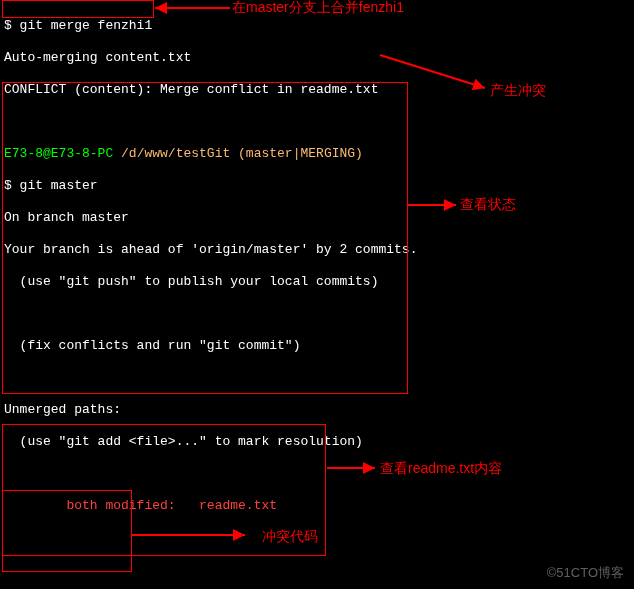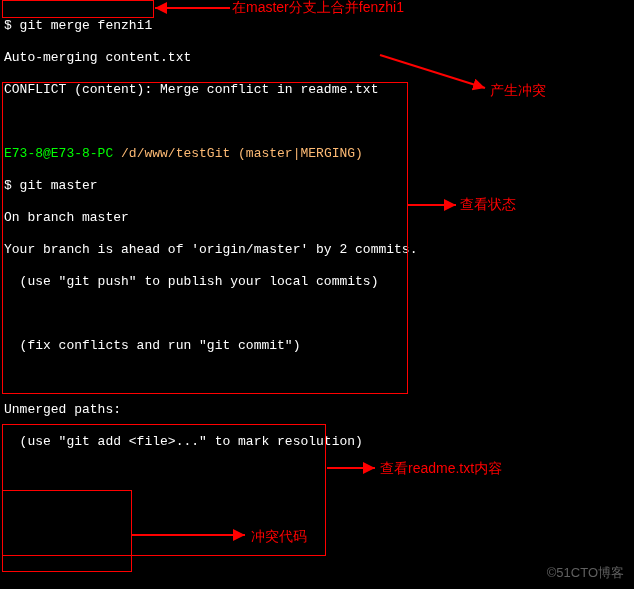--- a/index.html
+++ b/index.html
@@ -65,20 +65,21 @@
 <span class="white" style="display: block;">$ git master</span>
 <span class="white" style="display: block;">On branch master</span>
 <span class="white" style="display: block;">Your branch is ahead of 'origin/master' by 2 commits.</span>
 <span class="white" style="display: block;">  (use "git push" to publish your local commits)</span>
 <span style="display: block;"> </span>
 <span class="white" style="display: block;">  (fix conflicts and run "git commit")</span>
 <span style="display: block;"> </span>
 <span class="white" style="display: block;">Unmerged paths:</span>
 <span class="white" style="display: block;">  (use "git add &lt;file&gt;..." to mark resolution)</span>
 <span style="display: block;"> </span>
+<span class="red-t" style="display: block;">        both modified:   readme.txt</span>
 
 
 
 
 
 
 
 
 
 
@@ -100,21 +101,21 @@
 
 <div class="box" style="left:2px; top:0px; width:150px; height:16px;"></div>
 <div class="box" style="left:2px; top:82px; width:404px; height:310px;"></div>
 <div class="box" style="left:2px; top:424px; width:322px; height:130px;"></div>
 <div class="box" style="left:2px; top:490px; width:128px; height:80px;"></div>
 
 <div class="annot" style="left:232px; top:-1px;">在master分支上合并fenzhi1</div>
 <div class="annot" style="left:490px; top:82px;">产生冲突</div>
 <div class="annot" style="left:460px; top:196px;">查看状态</div>
 <div class="annot" style="left:380px; top:460px;">查看readme.txt内容</div>
-<div class="annot" style="left:251px; top:528px;">冲突代码</div>
+<div class="annot" style="left:262px; top:528px;">冲突代码</div>
 
 <svg class="arrow" style="left:150px; top:0px;" width="90" height="20">
   <defs>
       <marker id="ah" markerWidth="8" markerHeight="8" refX="6" refY="3" orient="auto">
         <path d="M0,0 L6,3 L0,6 Z" fill="#ff0000"></path>
       </marker>
     </defs>
   <line x1="80" y1="8" x2="5" y2="8" stroke="#ff0000" stroke-width="2" marker-end="url(#ah)"></line>
 </svg>
 

